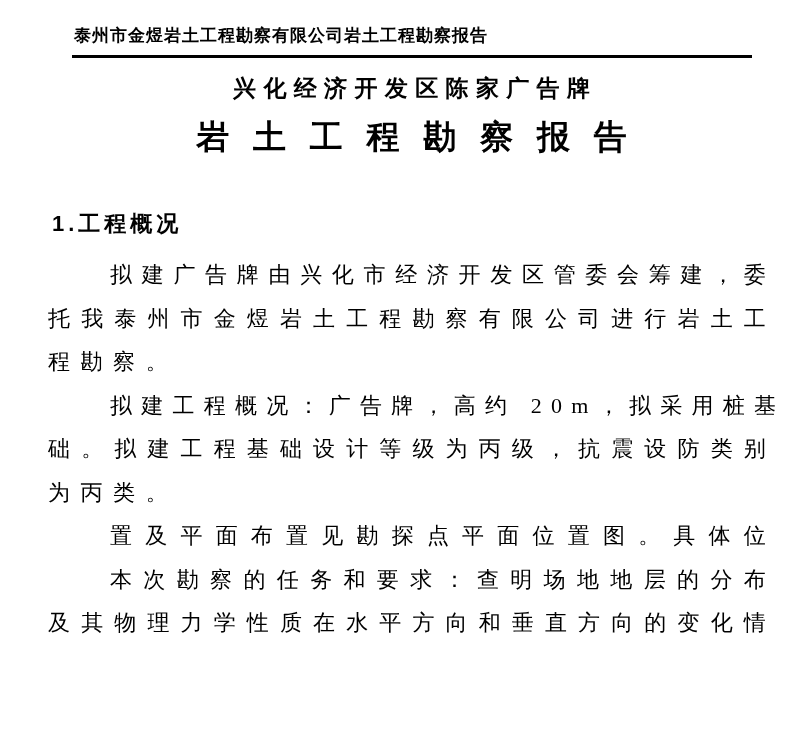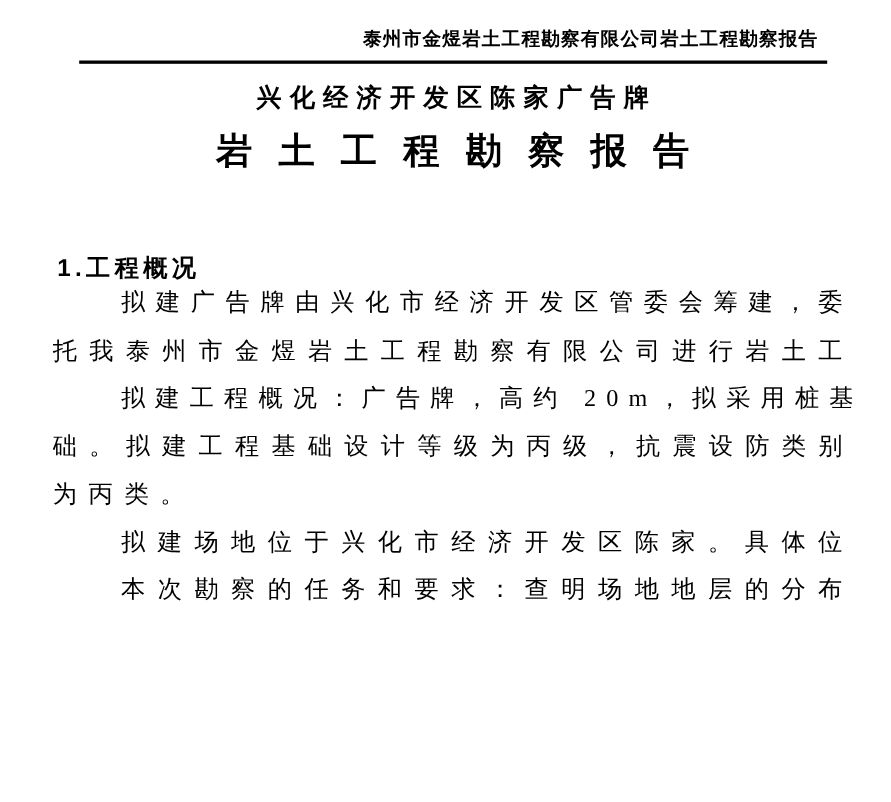--- a/index.html
+++ b/index.html
@@ -11,21 +11,21 @@
     background: #ffffff;
     color: #000000;
     overflow: hidden;
     font-family: "Liberation Serif", "DejaVu Serif", serif;
   }
   
   .header {
     position: absolute;
     top: 24px; left: 74px; right: 66px;
     display: flex;
-    justify-content: flex-end;
+    justify-content: flex-start;
     align-items: flex-end;
     font-family: "Liberation Serif", "DejaVu Serif", serif;
     font-weight: bold;
     font-size: 17px;
     letter-spacing: 1px;
   }
   .header-rule {
     position: absolute;
     top: 55px; left: 72px; right: 58px;
     height: 3px;
@@ -62,21 +62,20 @@
     text-indent: 0.2em;
   }
   
   .section-heading {
     position: absolute;
     top: 209px; left: 52px;
     font-family: "Liberation Sans", "DejaVu Sans", sans-serif;
     font-weight: bold;
     font-size: 22px;
     letter-spacing: 0.18em;
-    margin-top: 20px;
   }
   
   .body-text {
     position: absolute;
     top: 253px; left: 48px; width: 727px;
     font-family: "Liberation Serif", "DejaVu Serif", serif;
     font-size: 22px;
   }
   .body-line {
     height: 43.5px;
@@ -112,20 +111,22 @@
   <div class="project-title">兴化经济开发区陈家广告牌</div>
 
   <div class="report-title">岩土工程勘察报告</div>
 
 
   <div class="section-heading">1.工程概况</div>
 
   <div class="body-text">
       <div class="body-line indent">拟建广告牌由兴化市经济开发区管委会筹建，委</div>
       <div class="body-line">托我泰州市金煜岩土工程勘察有限公司进行岩土工</div>
+      <div class="body-line flush">程勘察。</div>
       <div class="body-line indent">拟建工程概况：广告牌，高约 20m，拟采用桩基</div>
       <div class="body-line">础。拟建工程基础设计等级为丙级，抗震设防类别</div>
       <div class="body-line flush">为丙类。</div>
-      <div class="body-line indent">拟建场地位于兴化市经济开发区陈家。具体位</div>
+      <div class="body-line indent">置及平面布置见勘探点平面位置图。具体位</div>
       <div class="body-line indent">本次勘察的任务和要求：查明场地地层的分布</div>
+      <div class="body-line">及其物理力学性质在水平方向和垂直方向的变化情</div>
     </div>
 
 </div>
 
 </body></html>

